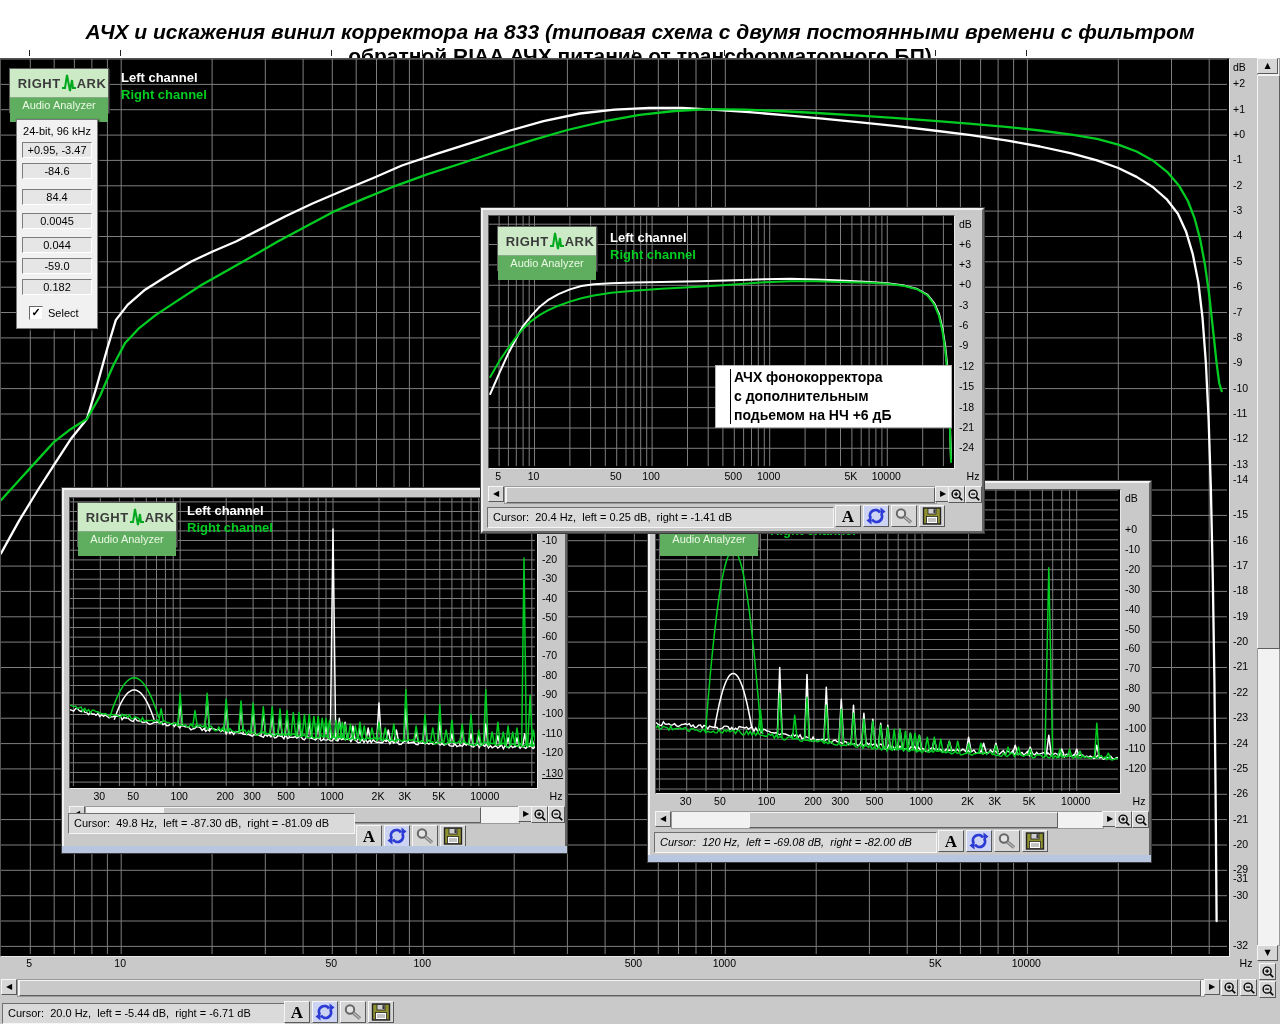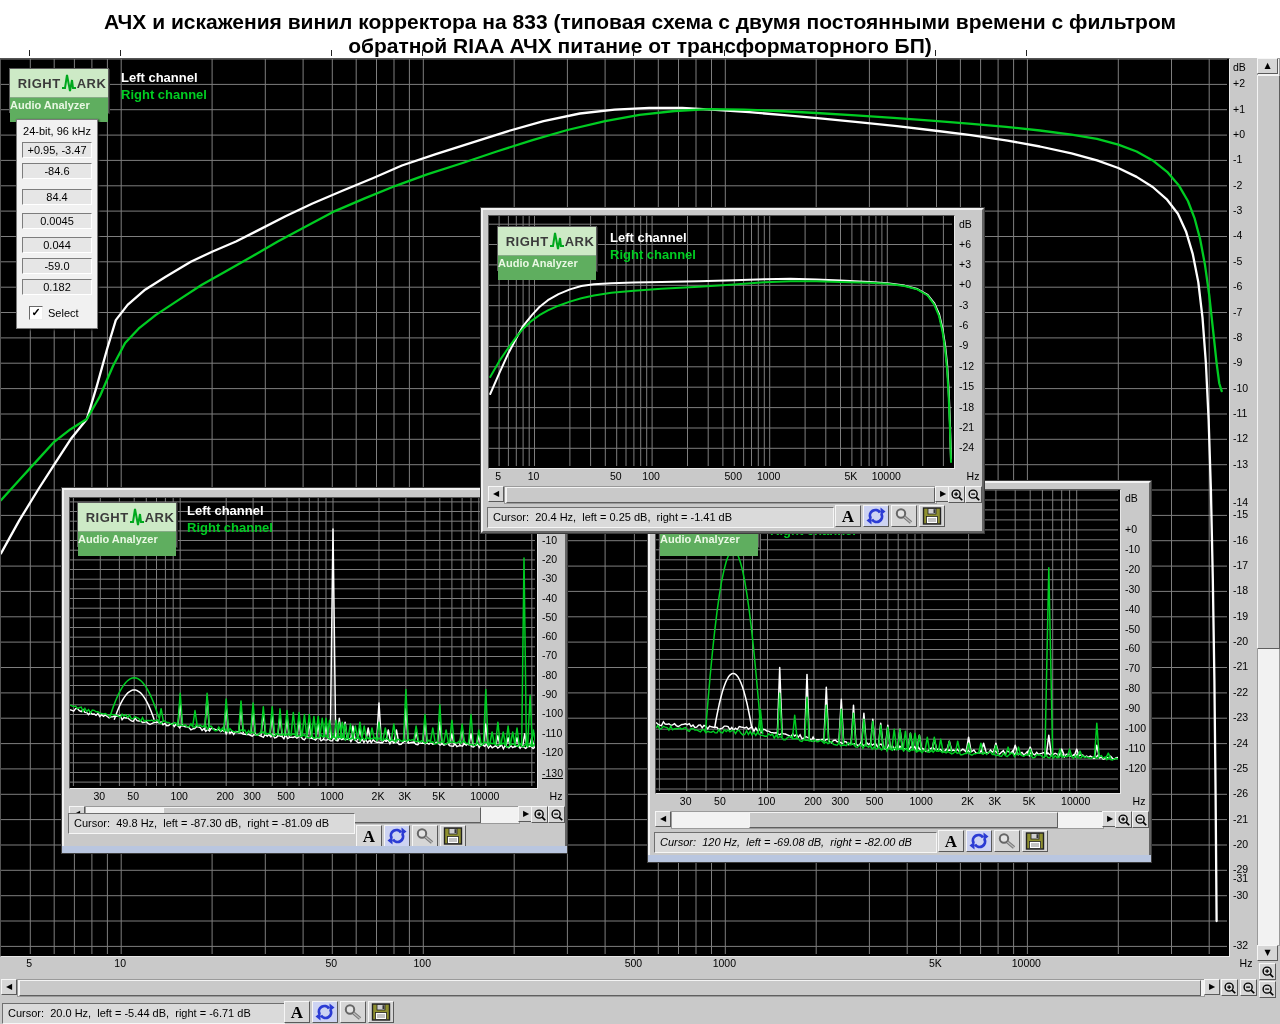--- a/index.html
+++ b/index.html
@@ -20,21 +20,21 @@
   .axb{font-size:10.5px;color:#000;}
   .axb div{position:absolute;top:2px;width:34px;text-align:center;white-space:nowrap;}
   
   .win{position:absolute;background:#c9c9c9;border:2px solid;border-color:#f2f2f2 #636363 #636363 #f2f2f2;
        box-shadow:0 0 0 1px #3c3c3c;}
   .blue-strip{position:absolute;left:-2px;right:-2px;bottom:-2px;height:7px;background:#b9c6e0;}
   
   .logo{position:absolute;width:98px;height:43px;border:1px solid #5a5a5a;box-shadow:1px 1px 0 #2a2a2a;}
   .logo-top{height:28px;background:#cdeac6;border-bottom:1px solid #86ac86;display:flex;align-items:center;justify-content:center;gap:1px;padding-left:6px;}
   .logo-top span{font-weight:bold;font-size:13px;color:#3b3b3b;letter-spacing:0.5px;}
-  .logo-bot{height:24px;background:#5fae5f;color:#eaf8e4;font-weight:bold;font-size:11px;line-height:14px;}
+  .logo-bot{height:24px;background:#5fae5f;color:#eaf8e4;font-weight:normal;font-size:11px;text-align:center;line-height:14px;}
   .ch-label{position:absolute;font-weight:bold;font-size:13px;white-space:nowrap;}
   .ch-left{color:#ffffff;}
   .ch-right{color:#00cc22;}
   
   #summary-panel{left:16px;top:119px;width:80px;background:#f1f1f1;border:1px solid #7a7a7a;box-shadow:1px 1px 2px #000;padding-bottom:8px;}
   #summary-panel .hdr{font-size:11px;text-align:center;margin:5px 2px 3px;white-space:nowrap;}
   .pv{margin:5px 5px 0;height:14px;background:#e6e6e6;border:1px solid;border-color:#7d7d7d #fff #fff #7d7d7d;
       font-size:11px;text-align:center;line-height:14px;white-space:nowrap;}
   .chk-row{margin:11px 0 0 12px;display:flex;align-items:center;gap:5px;font-size:11px;}
   .chk{width:12px;height:12px;background:#fff;border:1px solid;border-color:#6a6a6a #eee #eee #6a6a6a;
@@ -56,21 +56,21 @@
   #annotation-caret{position:absolute;left:14px;top:3px;bottom:3px;width:1px;background:#000;}
   #topticks div{position:absolute;top:50px;width:1px;height:6px;background:#222;}
 </style>
 </head>
 <body>
 
 <div class="abs chrome-bg" style="left:1228px;top:58px;width:52px;height:966px;"></div>
 <div class="abs chrome-bg" style="left:0;top:955px;width:1280px;height:69px;"></div>
 
 <div class="abs" id="title-strip">
-  <div class="title-line" style="margin-top:10px;">АЧХ и искажения  винил  корректора на 833 (типовая схема с двумя постоянными времени с фильтром</div>
+  <div class="title-line" style="margin-top:20px;font-style:italic;">АЧХ и искажения  винил  корректора на 833 (типовая схема с двумя постоянными времени с фильтром</div>
   <div class="title-line">обратной RIAA АЧХ   питание от трансформаторного БП)</div>
 </div>
 <div class="abs" id="topticks" style="left:0;top:0;width:1228px;height:58px;">
     <div style="left: 29px;"></div>
     <div style="left: 120px;"></div>
     <div style="left: 331px;"></div>
     <div style="left: 422px;"></div>
     <div style="left: 633px;"></div>
     <div style="left: 724px;"></div>
     <div style="left: 935px;"></div>
@@ -95,21 +95,21 @@
     <div style="top: 171.479px;">-4</div>
     <div style="top: 196.833px;">-5</div>
     <div style="top: 222.187px;">-6</div>
     <div style="top: 247.541px;">-7</div>
     <div style="top: 272.895px;">-8</div>
     <div style="top: 298.249px;">-9</div>
     <div style="top: 323.603px;">-10</div>
     <div style="top: 348.958px;">-11</div>
     <div style="top: 374.312px;">-12</div>
     <div style="top: 399.666px;">-13</div>
-    <div style="top: 438px; text-align: center;">-14</div>
+    <div style="top: 415px; text-align: center;">-14</div>
     <div style="top: 450.374px;">-15</div>
     <div style="top: 475.728px;">-16</div>
     <div style="top: 501.082px;">-17</div>
     <div style="top: 526.436px;">-18</div>
     <div style="top: 551.79px;">-19</div>
     <div style="top: 577.144px;">-20</div>
     <div style="top: 602.499px;">-21</div>
     <div style="top: 627.853px;">-22</div>
     <div style="top: 653.207px;">-23</div>
     <div style="top: 678.561px;">-24</div>
@@ -643,20 +643,26 @@
         <span>RIGHT</span>
         <svg width="14" height="22" viewBox="0 0 14 22">
           <polyline points="0,16 3,16 5,3 8,19 10,8 11,16 14,16" fill="none" stroke="#00a81e" stroke-width="2"></polyline>
         </svg>
         <span>ARK</span>
       </div>
     <div class="logo-bot">Audio Analyzer</div>
   </div>
   <div class="ch-label ch-left" style="left:127px;top:20px;">Left channel</div>
   <div class="ch-label ch-right" style="left:127px;top:37px;">Right channel</div>
+  <div class="abs" id="annotation-box" style="left:232px;top:155px;width:213px;height:57px;">
+    <div id="annotation-caret"></div>
+    <div>АЧХ фонокорректора</div>
+    <div>с дополнительным</div>
+    <div>подьемом на НЧ +6 дБ</div>
+  </div>
   <div class="btn3d abtn" style="left:5px;top:276px;">
       <span class="arrow-glyph">◀</span>
     </div>
   <div class="sb-track" style="left:21px;top:276px;width:431px;height:16px;"></div>
   <div class="sb-thumb" style="left:23px;top:277px;width:427px;height:14px;"></div>
   <div class="btn3d abtn" style="left:452px;top:276px;">
       <span class="arrow-glyph">▶</span>
     </div>
   <div class="btn3d zbtn" style="left:465px;top:276px;">
       <svg width="14" height="14" viewBox="0 0 16 16">

